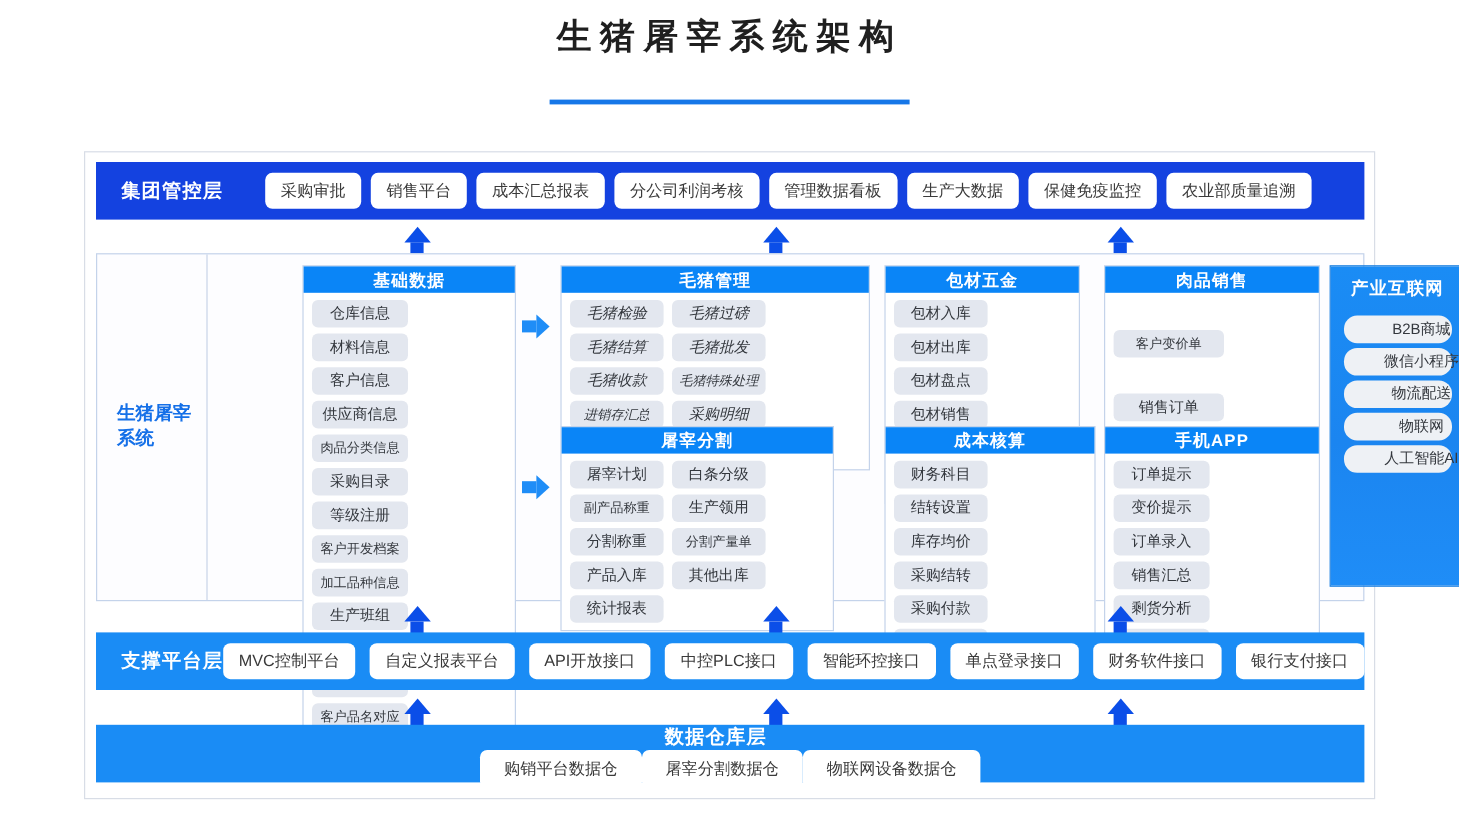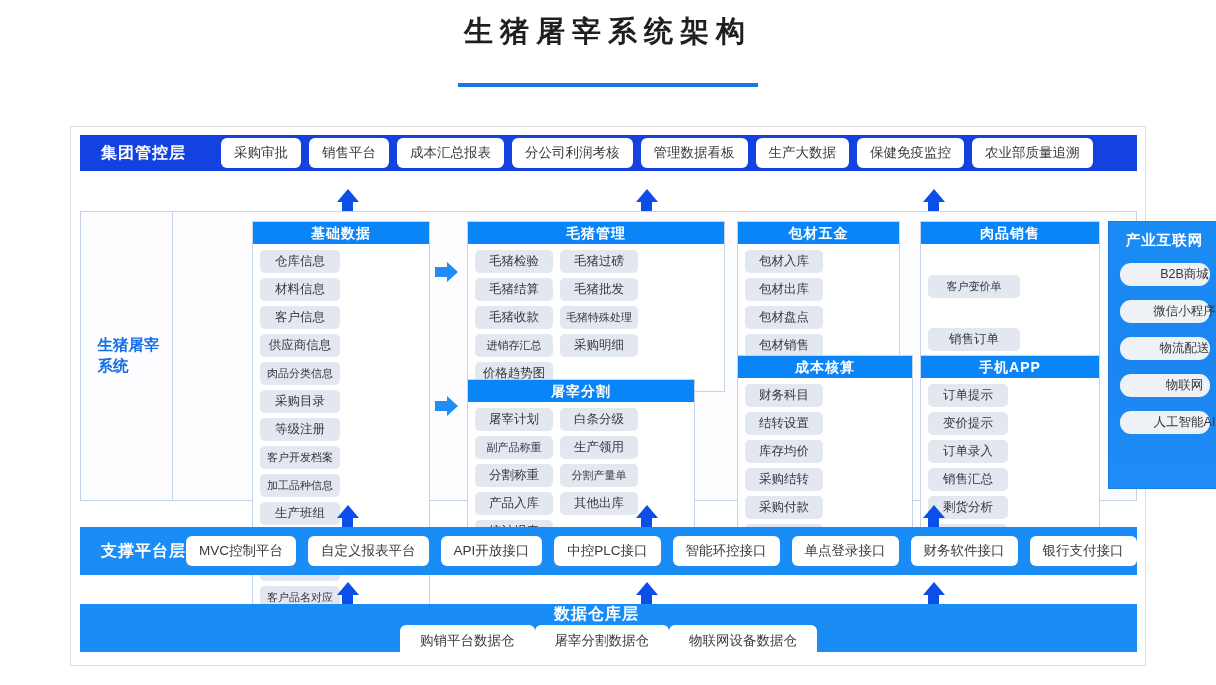--- a/index.html
+++ b/index.html
@@ -71,21 +71,21 @@
     white-space: nowrap;
     box-sizing: border-box;
   }
 
   
   .layer-group {
     position: absolute;
     left: 9px;
     top: 8px;
     width: 1057px;
-    height: 36px;
+    height: 48px;
     background: #1442e0;
     padding: 0 10px;
     font-family: Liberation Mono, monospace;
   }
   .layer-group .layer-title { width: 120px; padding-left: 11px; }
   .layer-group .pills { display: flex; gap: 8px; flex: 1; }
   .layer-group .pill { height: 30px; padding: 0 13px; }
 
   
   .layer-support {
@@ -182,33 +182,33 @@
     display: flex;
     align-items: center;
     justify-content: center;
     box-sizing: border-box;
     white-space: nowrap;
   }
   .chip.sm { font-size: 11px; }
 
   
   .card-basic .chip { width: 80px; }
-  .card-hog   .chip { width: 78px; }
+  .card-hog   .chip { width: 78px; font-style: italic; }
   .card-pack  .chip { width: 78px; }
   .card-meat  .chip { width: 92px; margin-top: 25px; }
   .card-slaughter .chip { width: 78px; }
   .card-cost  .chip { width: 78px; }
   .card-app   .chip { width: 80px; }
 
   
   .card-basic     { left: 79px;  top: 9px;  width: 178px; }
   .card-hog       { left: 294px; top: 9px;  width: 258px; }
   .card-pack      { left: 564px; top: 9px;  width: 163px; }
   .card-meat      { left: 747px; top: 9px;  width: 180px; }
-  .card-slaughter { left: 294px; top: 143px; width: 228px; margin-top: 24px; }
+  .card-slaughter { left: 294px; top: 143px; width: 228px; }
   .card-cost      { left: 564px; top: 143px; width: 176px; }
   .card-app       { left: 747px; top: 143px; width: 180px; }
 
   
   .iip {
     position: absolute;
     left: 935px;
     top: 9px;
     width: 113px;
     height: 268px;
@@ -230,21 +230,21 @@
   .iip-item {
     width: 90px;
     height: 23px;
     background: #eef1f5;
     border-radius: 11px;
     color: #33373d;
     font-size: 12.5px;
     display: flex;
     align-items: center;
     justify-content: center;
-    margin-bottom: 14px;
+    margin-bottom: 4px;
     box-sizing: border-box;
     white-space: nowrap;
     padding-left: 40px;
   }
 
   
   .arrow-up {
     position: absolute;
     width: 0; height: 0;
     border-left: 11px solid transparent;

